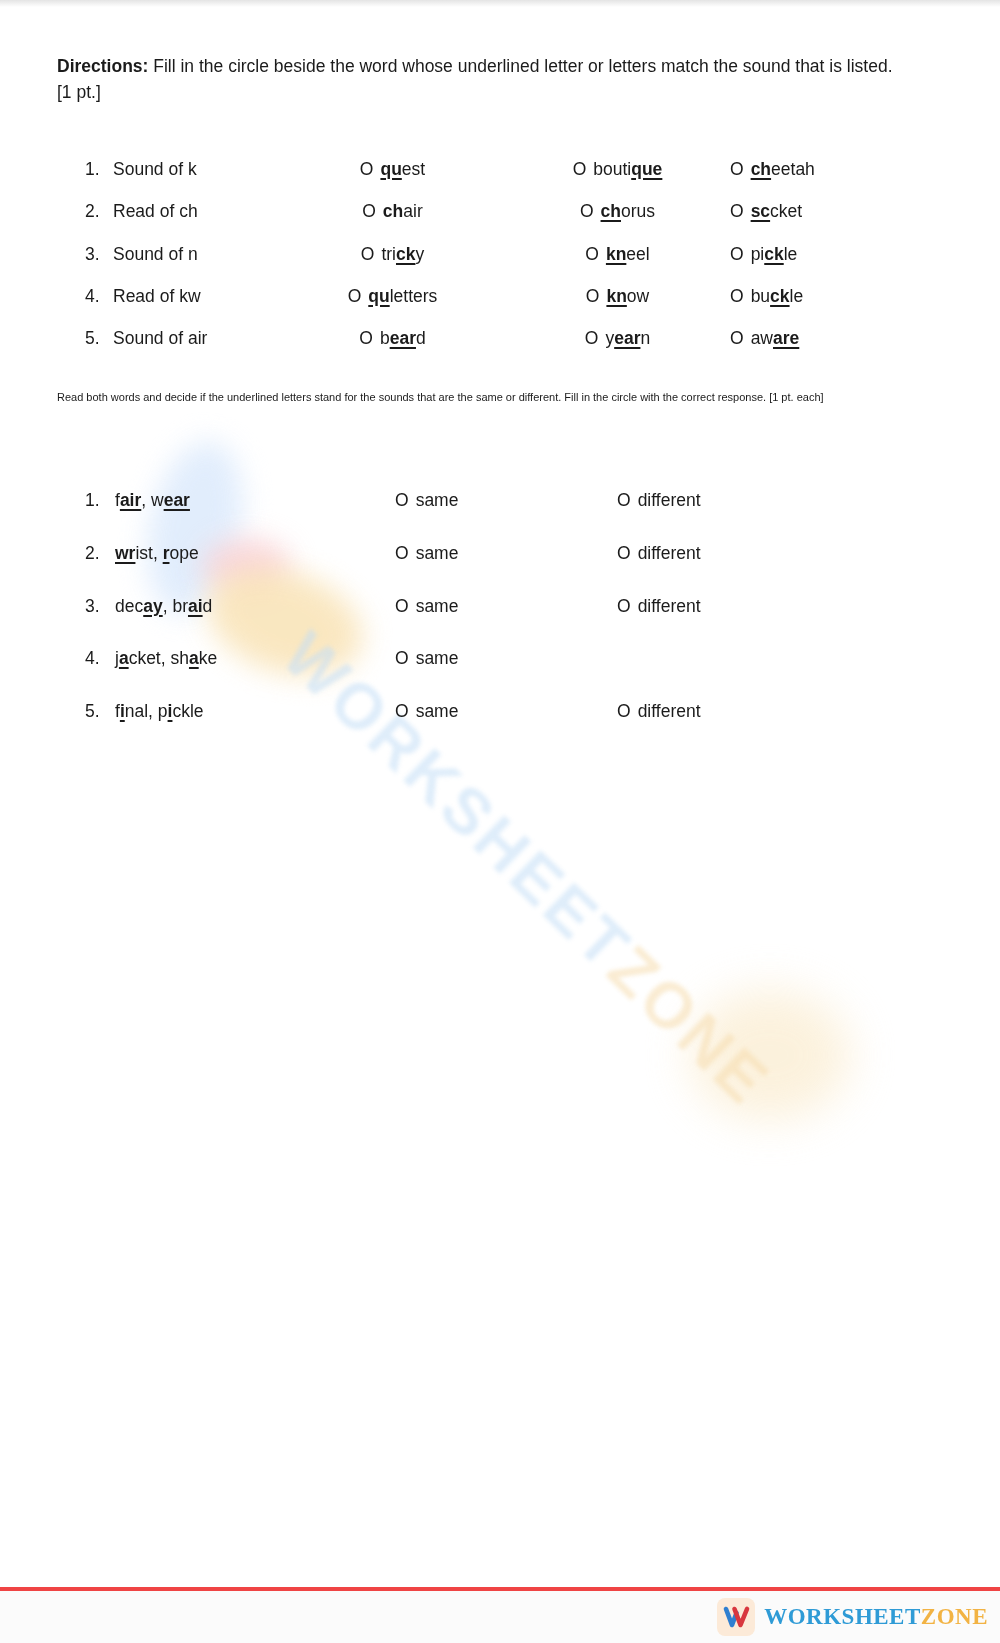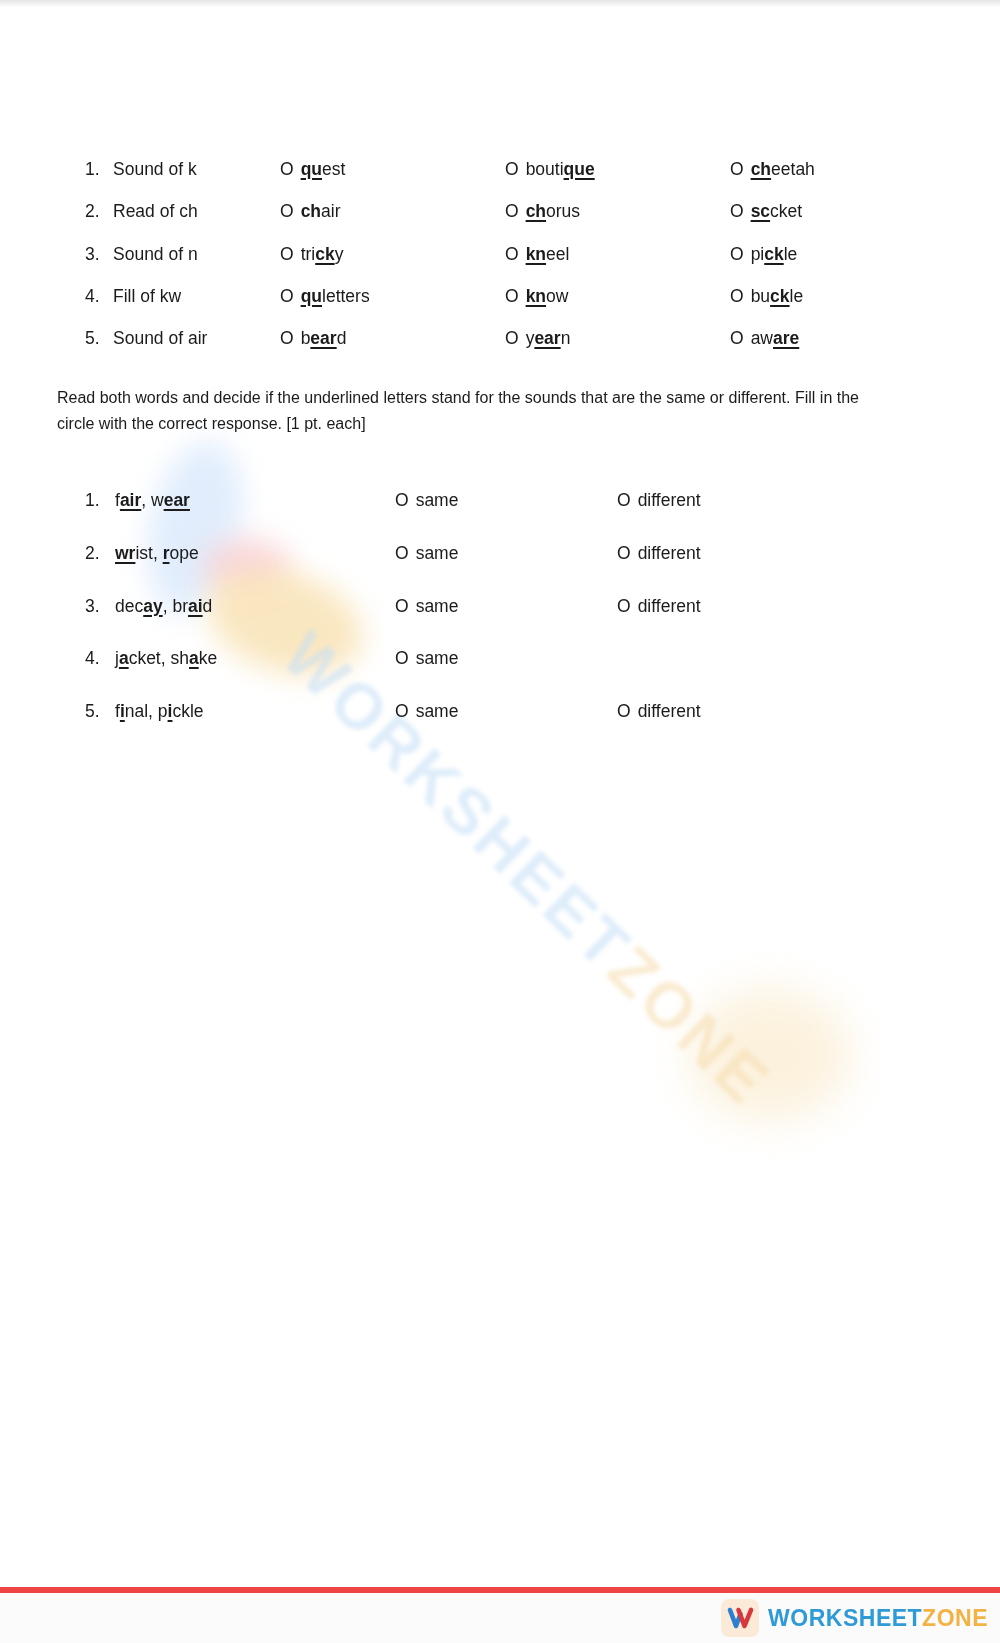--- a/index.html
+++ b/index.html
@@ -7,27 +7,27 @@
     position:relative;width:1000px;height:1643px;background:#ffffff;
     font-family:"Liberation Sans",sans-serif;color:#1b1b1b;overflow:hidden;
   }
   .top-edge{position:absolute;top:0;left:0;right:0;height:7px;
     background:linear-gradient(#e4e4e4,rgba(255,255,255,0));}
   
   .directions{position:absolute;left:57px;top:54px;width:836px;
     font-size:17.5px;line-height:25.5px;}
   .bold{font-weight:700;}
   .instr2{position:absolute;left:57px;top:385px;width:836px;
-    font-size:16px;line-height:25.5px;}
+    font-size:11px;line-height:25.5px;}
   
   .s1{position:absolute;left:85px;top:149px;width:880px;padding-top:10px;font-size:17.5px;}
   .row1{display:flex;align-items:flex-start;height:42.3px;}
   .c-num{width:28px;}
   .c-prompt{width:167px;}
-  .c-opt{width:225px;white-space:nowrap;}
+  .c-opt{width:225px;white-space:nowrap;text-align:center;}
   .c-opt.last{width:auto;}
   
   .s2{position:absolute;left:85px;top:487px;width:880px;padding-top:3px;font-size:17.5px;}
   .row2{display:flex;align-items:flex-start;height:52.8px;}
   .c2-num{width:30px;}
   .c2-words{width:280px;white-space:nowrap;}
   .c2-same{width:222px;white-space:nowrap;}
   .c2-diff{flex:1;white-space:nowrap;}
   
   .bub{display:inline-block;margin-right:7px;}
@@ -40,39 +40,40 @@
   .blob-orange{left:205px;top:572px;width:160px;height:100px;background:#f9e3b6;transform:rotate(18deg);opacity:.85;}
   .blob-orange2{left:690px;top:990px;width:160px;height:130px;background:#fbeed4;opacity:.8;filter:blur(22px);}
   .wm-text{position:absolute;left:320px;top:618px;font-size:64px;font-weight:700;
     letter-spacing:4px;transform:rotate(44deg);transform-origin:0 0;filter:blur(2px);
     opacity:.55;white-space:nowrap;pointer-events:none;}
   .wm-text .p1{color:#c4def6;}
   .wm-text .p2{color:#f6dcae;}
   
   .footer{position:absolute;left:0;bottom:0;width:1000px;height:56px;background:#fbfbfb;
     display:flex;align-items:center;justify-content:flex-end;
-    padding-right:12px;box-sizing:border-box;border-top:6px solid #ef4444;}
+    padding-right:12px;box-sizing:border-box;border-top:4px solid #ef4444;font-family:Liberation Serif, serif;}
   .logo-badge{width:38px;height:38px;background:#fcead8;border-radius:8px;
     display:flex;align-items:center;justify-content:center;margin-right:9px;}
   .brand{font-size:23px;font-weight:700;letter-spacing:.5px;}
   .brand .b1{color:#2f9bd6;}
   .brand .b2{color:#f2b344;}
 </style>
 </head>
 <body>
 
 <div class="page">
   <div class="top-edge"></div>
 
   <div class="wm-blob blob-blue"></div>
   <div class="wm-blob blob-pink"></div>
   <div class="wm-blob blob-orange"></div>
   <div class="wm-blob blob-orange2"></div>
   <div class="wm-text"><span class="p1">WORKSHEET</span><span class="p2">ZONE</span></div>
 
+  <div class="directions"><span class="bold">Directions:</span><span> Fill in the circle beside the word whose underlined letter or letters match the sound that is listed. [1 pt.]</span></div>
 
   <div class="s1">
 
     <div class="row1">
       <span class="c-num">1.</span>
       <span class="c-prompt">Sound of k</span>
       <span class="c-opt"><span class="bub">O</span><span><span></span><span class="mk bu">qu</span><span>est</span></span></span>
       <span class="c-opt"><span class="bub">O</span><span><span>bouti</span><span class="mk bu">que</span><span></span></span></span>
       <span class="c-opt last"><span class="bub">O</span><span><span></span><span class="mk bu">ch</span><span>eetah</span></span></span>
     </div>
@@ -88,21 +89,21 @@
     <div class="row1">
       <span class="c-num">3.</span>
       <span class="c-prompt">Sound of n</span>
       <span class="c-opt"><span class="bub">O</span><span><span>tri</span><span class="mk bu">ck</span><span>y</span></span></span>
       <span class="c-opt"><span class="bub">O</span><span><span></span><span class="mk bu">kn</span><span>eel</span></span></span>
       <span class="c-opt last"><span class="bub">O</span><span><span>pi</span><span class="mk bu">ck</span><span>le</span></span></span>
     </div>
 
     <div class="row1">
       <span class="c-num">4.</span>
-      <span class="c-prompt">Fill of kw</span>
+      <span class="c-prompt">Read of kw</span>
       <span class="c-opt"><span class="bub">O</span><span><span></span><span class="mk bu">qu</span><span>letters</span></span></span>
       <span class="c-opt"><span class="bub">O</span><span><span></span><span class="mk bu">kn</span><span>ow</span></span></span>
       <span class="c-opt last"><span class="bub">O</span><span><span>bu</span><span class="mk bu">ck</span><span>le</span></span></span>
     </div>
 
     <div class="row1">
       <span class="c-num">5.</span>
       <span class="c-prompt">Sound of air</span>
       <span class="c-opt"><span class="bub">O</span><span><span>b</span><span class="mk bu">ear</span><span>d</span></span></span>
       <span class="c-opt"><span class="bub">O</span><span><span>y</span><span class="mk bu">ear</span><span>n</span></span></span>

